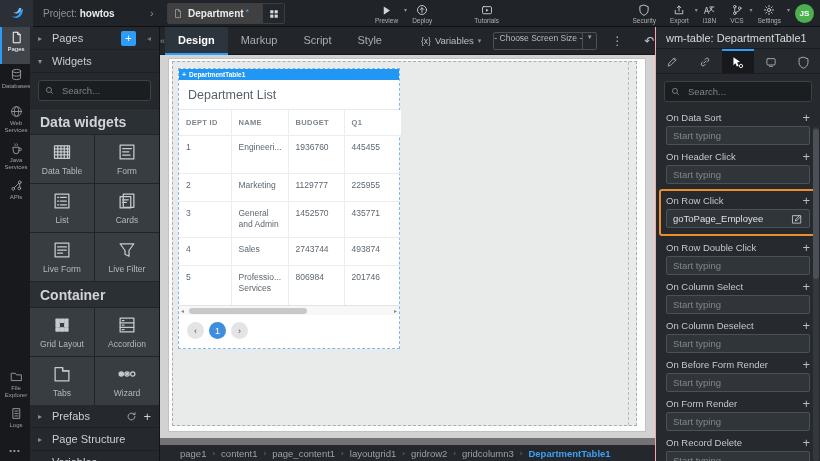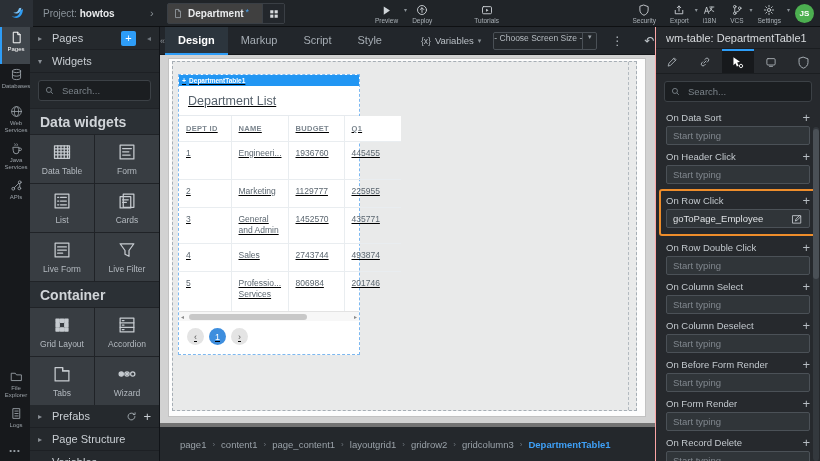--- a/index.html
+++ b/index.html
@@ -83,41 +83,41 @@
   .hist { color:#c3c9ce; font-size:12px; padding:0 5px; cursor:pointer; }
   .save-ic { color:#c3c9ce; padding:0 5px; cursor:pointer; display:flex; }
   .collapse-r { margin-left:auto; color:#8a9096; font-size:9px; padding:0 4px; cursor:pointer; }
 
   
   .canvas { flex:1; background:#d2d2d2; position:relative; overflow:hidden; }
   .artboard { position:absolute; left:8px; top:3px; right:9px; bottom:6px; background:#fdfdfd; border:1px solid #c2c2c2; }
   .sel-region { position:absolute; left:3px; top:2px; right:8px; bottom:5px; background:#e9eaea;
     border:1px dashed #a6aeb5; }
   .inner-dash { position:absolute; top:0; bottom:0; right:7px; border-right:1px dashed #b3bac0; }
-  .widget { position:absolute; left:5px; top:12px; width:182px; background:#fff; border:1px dashed #7db8f0;text-decoration:underline; }
+  .widget { position:absolute; left:5px; top:6px; width:222px; background:#fff; border:1px dashed #7db8f0; }
   .wg-tab { height:11px; background:#2196f3; color:#fff; font-size:6.5px; font-weight:bold;
     display:flex; align-items:center; padding-left:3px; gap:3px; }
   .wg-tab .mv { font-size:7px; }
   .dl-title { padding:8px 9px 7px; font-size:12.5px; color:#56616b; border-bottom:1px solid #e6eaee; background:#fff; }
   table.dt { border-collapse:collapse; width:100%; table-layout:fixed; }
   .dt th { height:25px; font-size:7.5px; font-weight:bold; color:#7b858e; text-align:left; padding-left:7px;
     letter-spacing:.3px; border-right:1px solid #e9edf0; background:#fff; cursor:pointer; }
   .dt td { font-size:8.5px; color:#5c6770; vertical-align:top; padding:6px 3px 0 7px;
     border-right:1px solid #e9edf0; border-top:1px solid #e9edf0; line-height:11px; }
   .dt th:last-child, .dt td:last-child { border-right:none; }
   .hscroll { height:10px; background:#f7f7f7; border-top:1px solid #e3e3e3; position:relative; }
   .hscroll .thumb { position:absolute; left:10px; top:2px; width:118px; height:6px; background:#c8c8c8; border-radius:3px; }
   .hscroll .a { position:absolute; top:1px; font-size:6px; color:#8a8a8a; }
   .pager { display:flex; align-items:center; gap:5px; padding:7px 8px 9px; background:#fff; }
   .pg { width:17px; height:17px; border-radius:50%; background:#e4e4e4; color:#555; font-size:9px;
     display:flex; align-items:center; justify-content:center; cursor:pointer; }
   .pg.cur { background:#3e8ede; color:#fff; }
 
   
-  .breadcrumb { height:38px; background:#24282c; border-top:4px solid #737373; display:flex; align-items:center;
+  .breadcrumb { height:23px; background:#24282c; border-top:7px solid #737373; display:flex; align-items:center;
     padding-left:20px; font-size:9.5px; color:#99a1a8; }
   .breadcrumb .bc-sep { margin:0 6px; color:#6c737a; font-size:8px; }
   .breadcrumb .bc-item { cursor:pointer; }
   .breadcrumb .bc-item.active { color:#3ea0f7; font-weight:bold; }
 
   
   .rightpanel { position:absolute; top:27px; left:655px; right:0; bottom:0; background:#26292d;
     border-left:1px solid #fca5a5; z-index:20; overflow:hidden; }
   .rp-title { height:22px; display:flex; align-items:center; padding:0 10px; font-size:11px; color:#d9dcdf;
     border-bottom:1px solid #1b1e21; }

